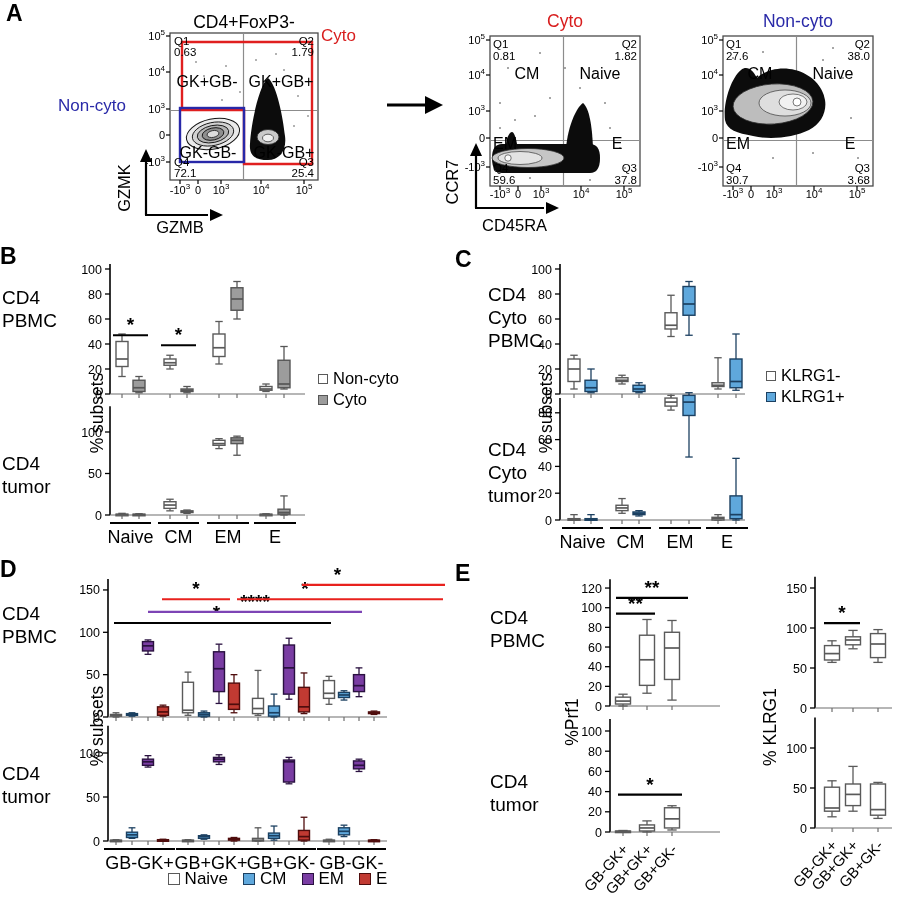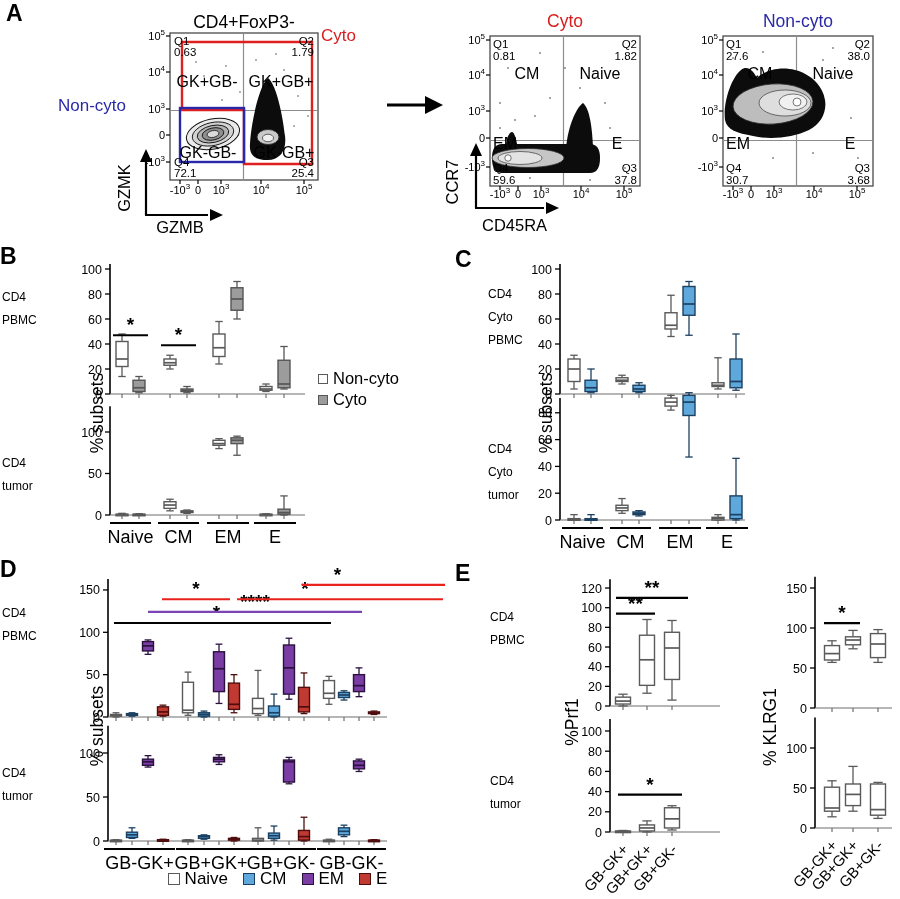--- a/index.html
+++ b/index.html
@@ -1,20 +1,20 @@
 <!DOCTYPE html>
 <html><head>
 <meta charset="utf-8">
 <style>
 *{box-sizing:border-box}
 body{margin:0;background:#fff}
 #fig{position:relative;width:900px;height:899px;background:#fff;font-family:"Liberation Sans",sans-serif;color:#000;overflow:hidden}
 .abs{position:absolute}
 .panel-label{font-size:23px;font-weight:700}
-.rowlabel{font-size:12px;line-height:23px}
+.rowlabel{font-size:19px;line-height:23px}
 .rowlabel span{display:block}
 .ylabel{font-size:17.5px;transform:translate(-50%,-50%) rotate(-90deg);white-space:nowrap}
 .legend{font-size:16.5px}
 .legend-row{display:flex;gap:15px}
 .leg-item{display:flex;align-items:center;gap:5px;margin-bottom:2px;white-space:nowrap}
 .swatch{width:10px;height:10px;border:1.4px solid #555;flex:none}
 .legend-lg{font-size:17px}
 .legend-lg .swatch{width:12px;height:12px}
 svg{overflow:visible}
 svg text{font-family:"Liberation Sans",sans-serif;fill:#000}
@@ -588,20 +588,30 @@
       <line x1="200" y1="119.64" x2="212" y2="119.64" stroke="#1c4061" stroke-width="1.7"></line>
       <line x1="32" y1="133" x2="73" y2="133" stroke="#000" stroke-width="2"></line>
       <text x="52.5" y="153" font-size="18" text-anchor="middle">Naive</text>
       <line x1="80" y1="133" x2="121" y2="133" stroke="#000" stroke-width="2"></line>
       <text x="100.5" y="153" font-size="18" text-anchor="middle">CM</text>
       <line x1="129" y1="133" x2="171" y2="133" stroke="#000" stroke-width="2"></line>
       <text x="150" y="153" font-size="18" text-anchor="middle">EM</text>
       <line x1="176" y1="133" x2="218" y2="133" stroke="#000" stroke-width="2"></line>
       <text x="197" y="153" font-size="18" text-anchor="middle">E</text>
     </svg>
+  <div class="abs legend" style="left:766px;top:366px">
+      <div class="leg-item">
+        <span class="swatch" style="background: rgb(255, 255, 255); border-color: rgb(90, 90, 90);"></span>
+        <span>KLRG1-</span>
+      </div>
+      <div class="leg-item">
+        <span class="swatch" style="background: rgb(95, 168, 220); border-color: rgb(28, 64, 97);"></span>
+        <span>KLRG1+</span>
+      </div>
+    </div>
 
   <div class="abs rowlabel" style="left:2px;top:602px">
       <span>CD4</span>
       <span>PBMC</span>
     </div>
   <div class="abs rowlabel" style="left:2px;top:762px">
       <span>CD4</span>
       <span>tumor</span>
     </div>
   <div class="abs ylabel" style="left:97px;top:726px">% subsets</div>

